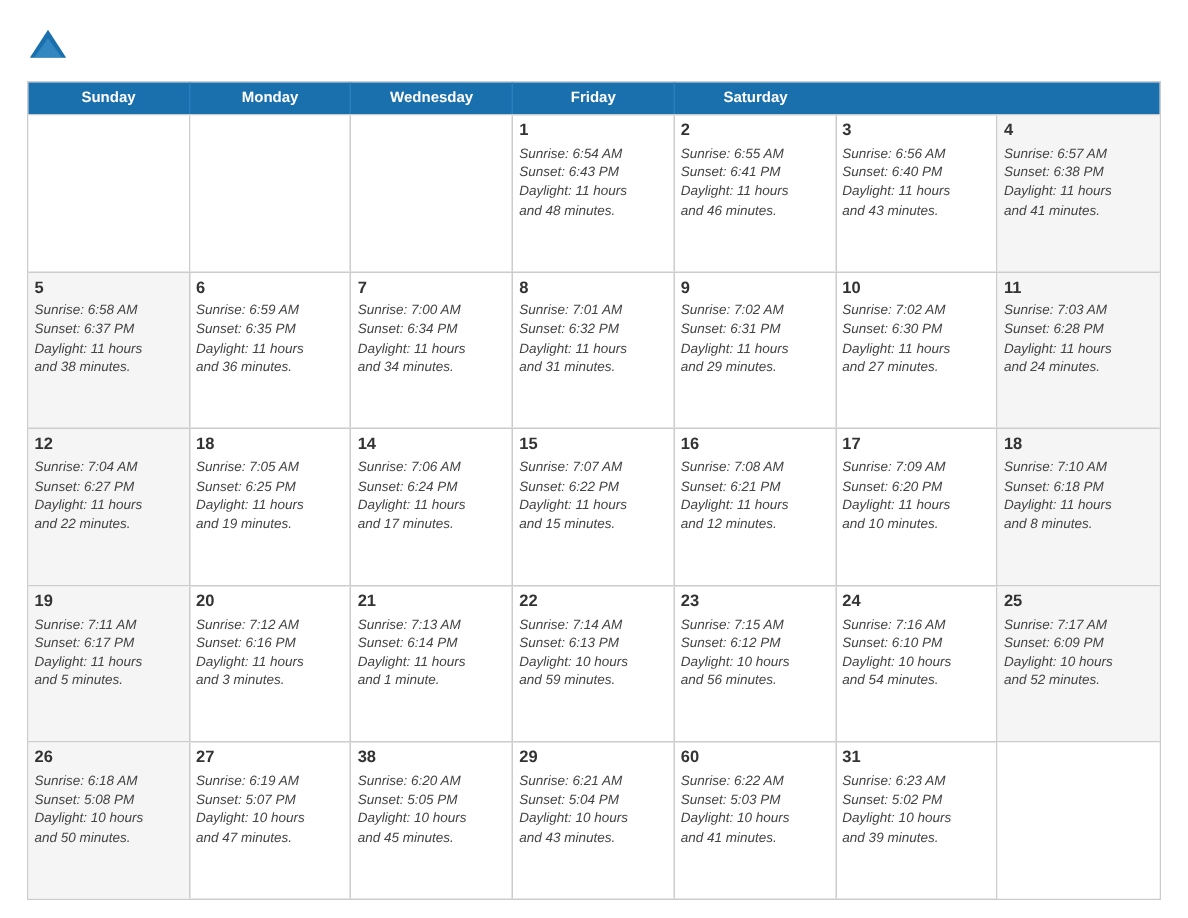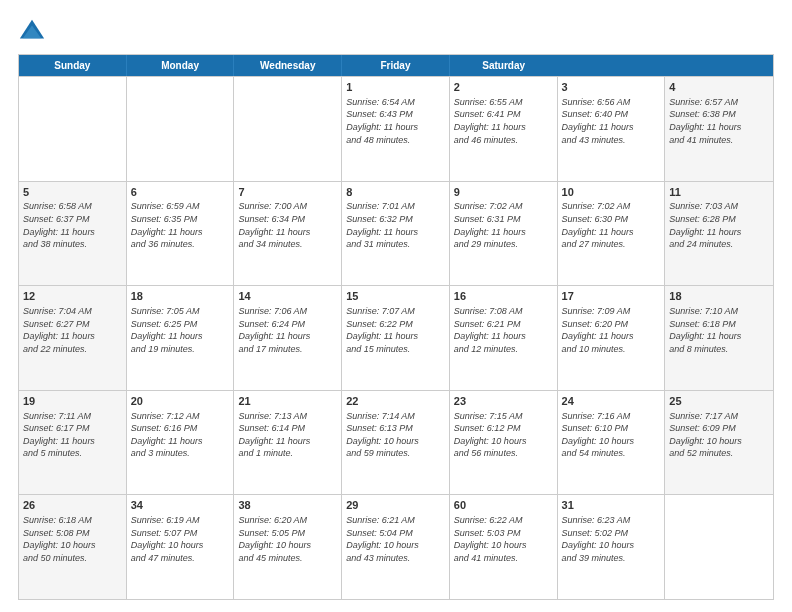--- a/index.html
+++ b/index.html
@@ -250,21 +250,21 @@
             <span class="day-num">25</span>
             <div class="cell-info">Sunrise: 7:17 AM<br>Sunset: 6:09 PM<br>Daylight: 10 hours<br>and 52 minutes.</div>
           </div>
         </div>
         <div class="cal-week">
           <div class="cal-cell shaded">
             <span class="day-num">26</span>
             <div class="cell-info">Sunrise: 6:18 AM<br>Sunset: 5:08 PM<br>Daylight: 10 hours<br>and 50 minutes.</div>
           </div>
           <div class="cal-cell">
-            <span class="day-num">34</span>
+            <span class="day-num">27</span>
             <div class="cell-info">Sunrise: 6:19 AM<br>Sunset: 5:07 PM<br>Daylight: 10 hours<br>and 47 minutes.</div>
           </div>
           <div class="cal-cell">
             <span class="day-num">38</span>
             <div class="cell-info">Sunrise: 6:20 AM<br>Sunset: 5:05 PM<br>Daylight: 10 hours<br>and 45 minutes.</div>
           </div>
           <div class="cal-cell">
             <span class="day-num">29</span>
             <div class="cell-info">Sunrise: 6:21 AM<br>Sunset: 5:04 PM<br>Daylight: 10 hours<br>and 43 minutes.</div>
           </div>

